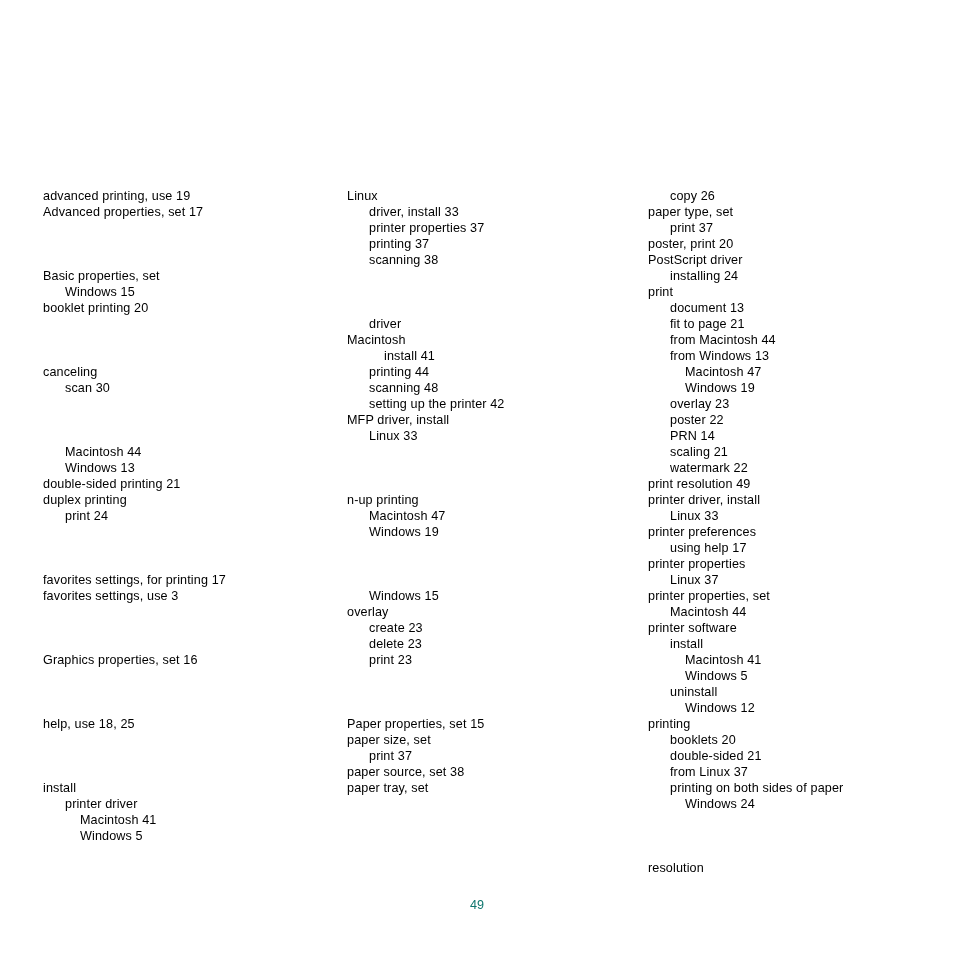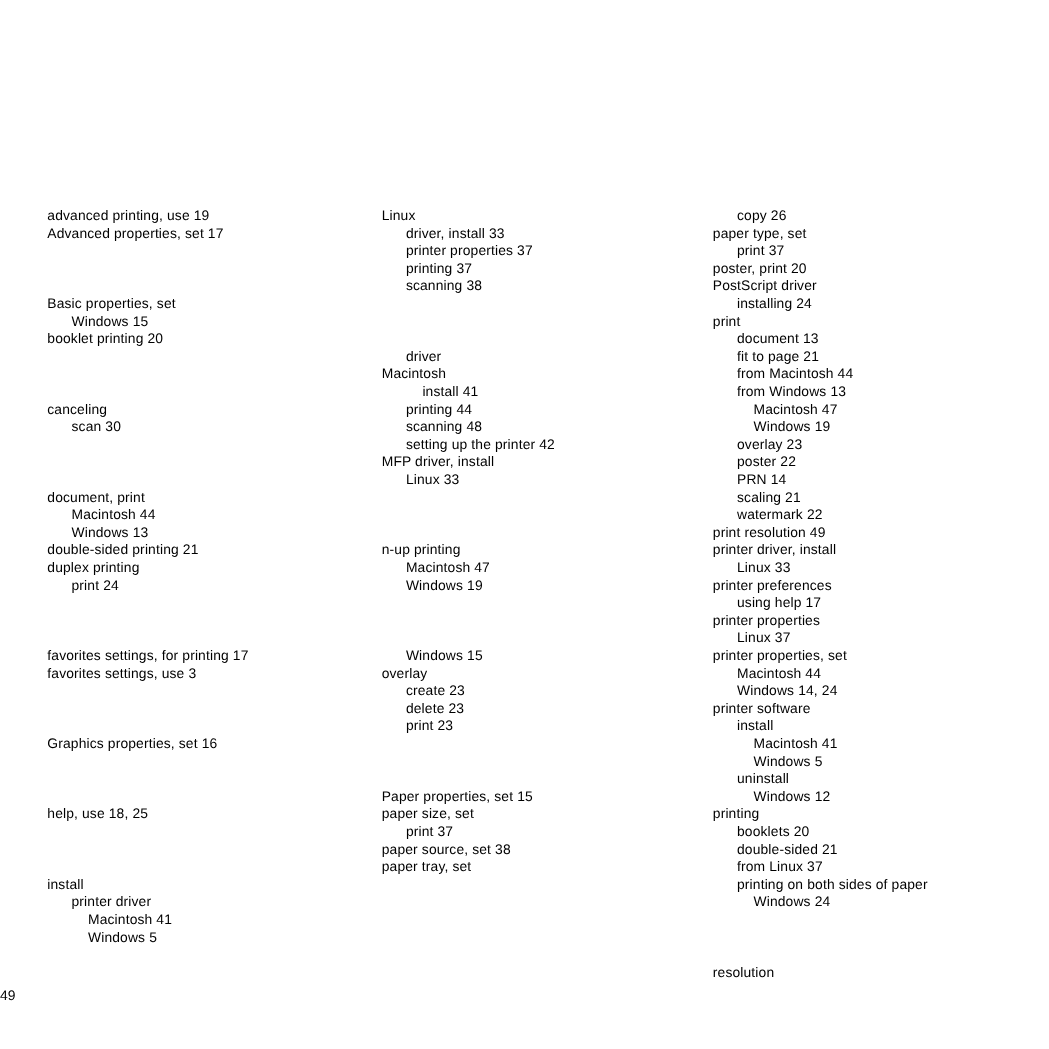--- a/index.html
+++ b/index.html
@@ -55,24 +55,25 @@
   }
   .group:last-child {
     margin-bottom: 0;
   }
 
   #page-number {
     position: absolute;
     left: 0;
     top: 897px;
     width: 954px;
+    text-align: center;
     font-size: 12.6px;
     line-height: 16px;
     font-family: "Liberation Sans", sans-serif;
-    color: #000000;
+    color: #0f766e;
   }
 </style>
 </head>
 <body>
 
 <div id="page">
   <div class="columns">
     <div class="column" id="col-1">
         <div class="group">
           <div class="entry lvl-0">advanced printing, use 19</div>
@@ -81,21 +82,20 @@
         <div class="group">
           <div class="entry lvl-0">Basic properties, set</div>
           <div class="entry lvl-1">Windows 15</div>
           <div class="entry lvl-0">booklet printing 20</div>
         </div>
         <div class="group">
           <div class="entry lvl-0">canceling</div>
           <div class="entry lvl-1">scan 30</div>
         </div>
         <div class="group">
-          <div class="entry lvl-0">document, print</div>
           <div class="entry lvl-1">Macintosh 44</div>
           <div class="entry lvl-1">Windows 13</div>
           <div class="entry lvl-0">double-sided printing 21</div>
           <div class="entry lvl-0">duplex printing</div>
           <div class="entry lvl-1">print 24</div>
         </div>
         <div class="group">
           <div class="entry lvl-0">favorites settings, for printing 17</div>
           <div class="entry lvl-0">favorites settings, use 3</div>
         </div>
@@ -172,21 +172,20 @@
           <div class="entry lvl-1">watermark 22</div>
           <div class="entry lvl-0">print resolution 49</div>
           <div class="entry lvl-0">printer driver, install</div>
           <div class="entry lvl-1">Linux 33</div>
           <div class="entry lvl-0">printer preferences</div>
           <div class="entry lvl-1">using help 17</div>
           <div class="entry lvl-0">printer properties</div>
           <div class="entry lvl-1">Linux 37</div>
           <div class="entry lvl-0">printer properties, set</div>
           <div class="entry lvl-1">Macintosh 44</div>
-          <div class="entry lvl-1">Windows 14, 24</div>
           <div class="entry lvl-0">printer software</div>
           <div class="entry lvl-1">install</div>
           <div class="entry lvl-2">Macintosh 41</div>
           <div class="entry lvl-2">Windows 5</div>
           <div class="entry lvl-1">uninstall</div>
           <div class="entry lvl-2">Windows 12</div>
           <div class="entry lvl-0">printing</div>
           <div class="entry lvl-1">booklets 20</div>
           <div class="entry lvl-1">double-sided 21</div>
           <div class="entry lvl-1">from Linux 37</div>

